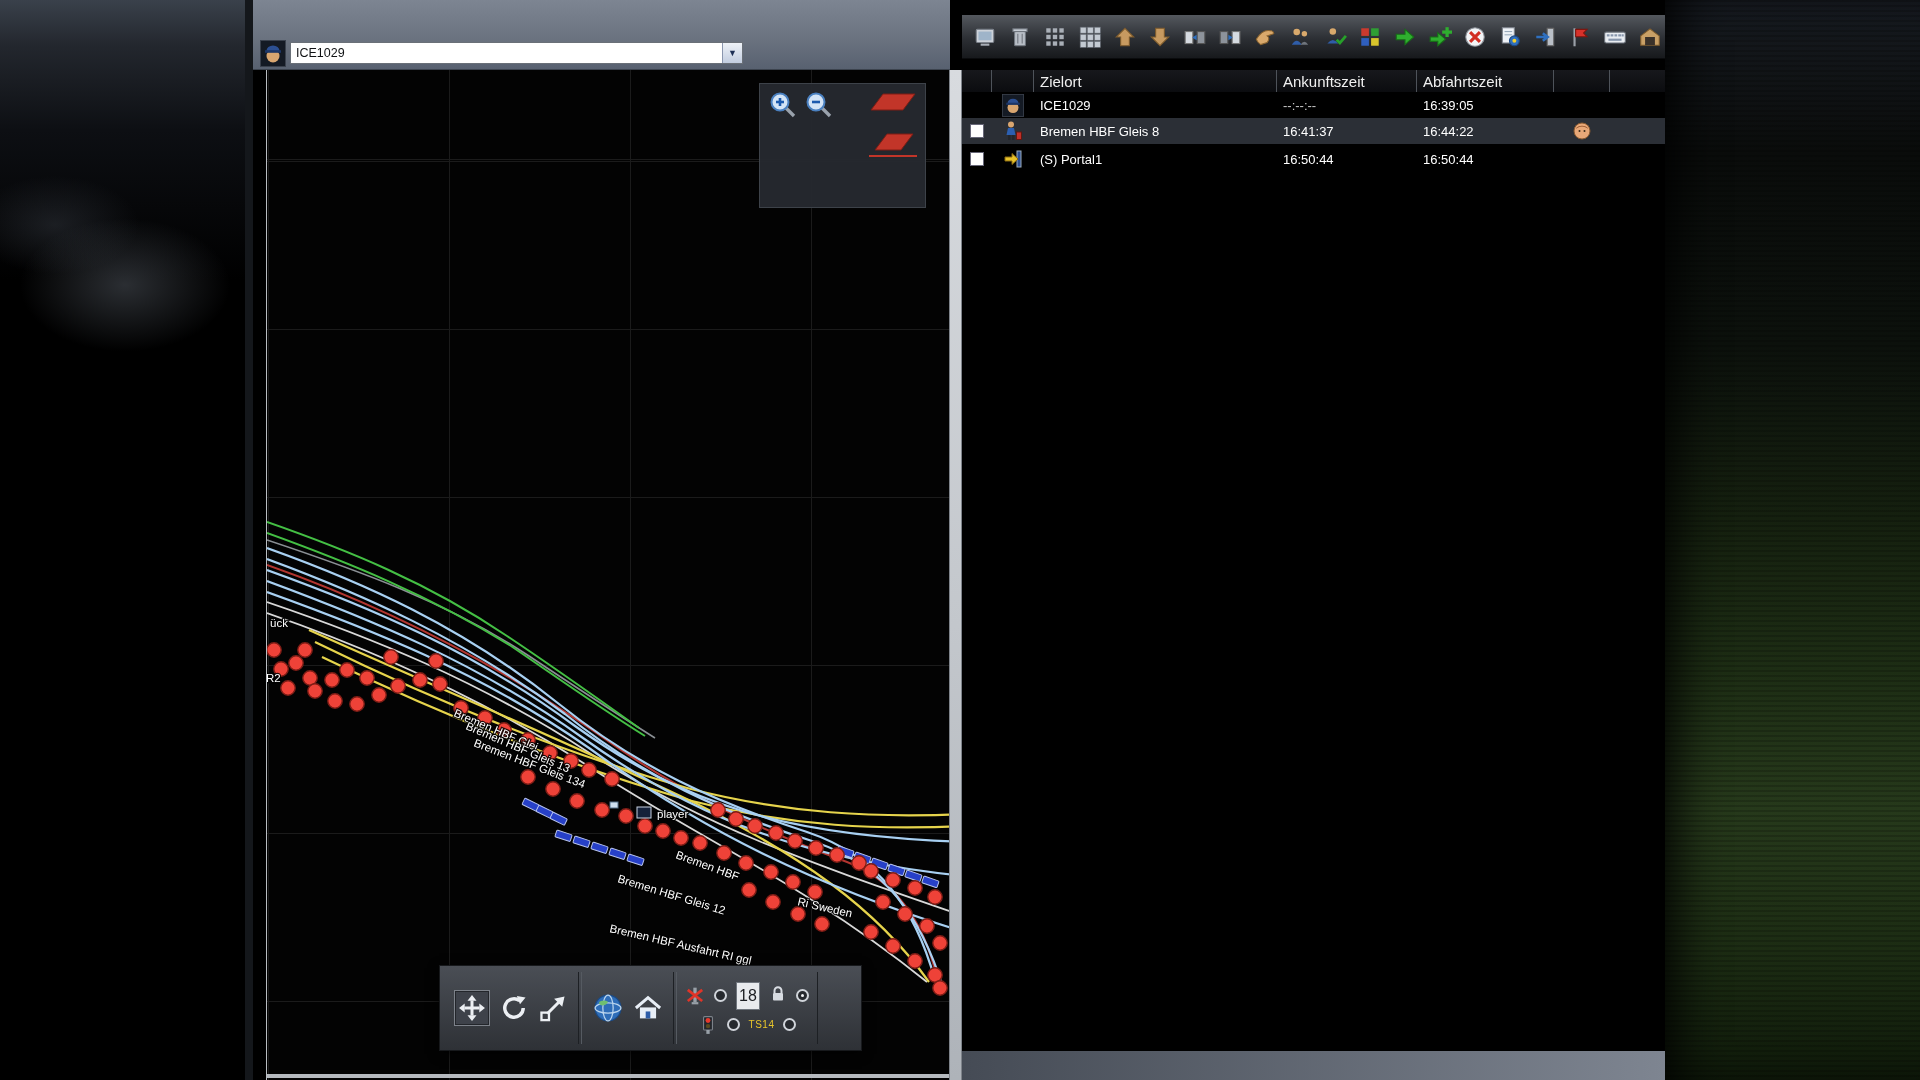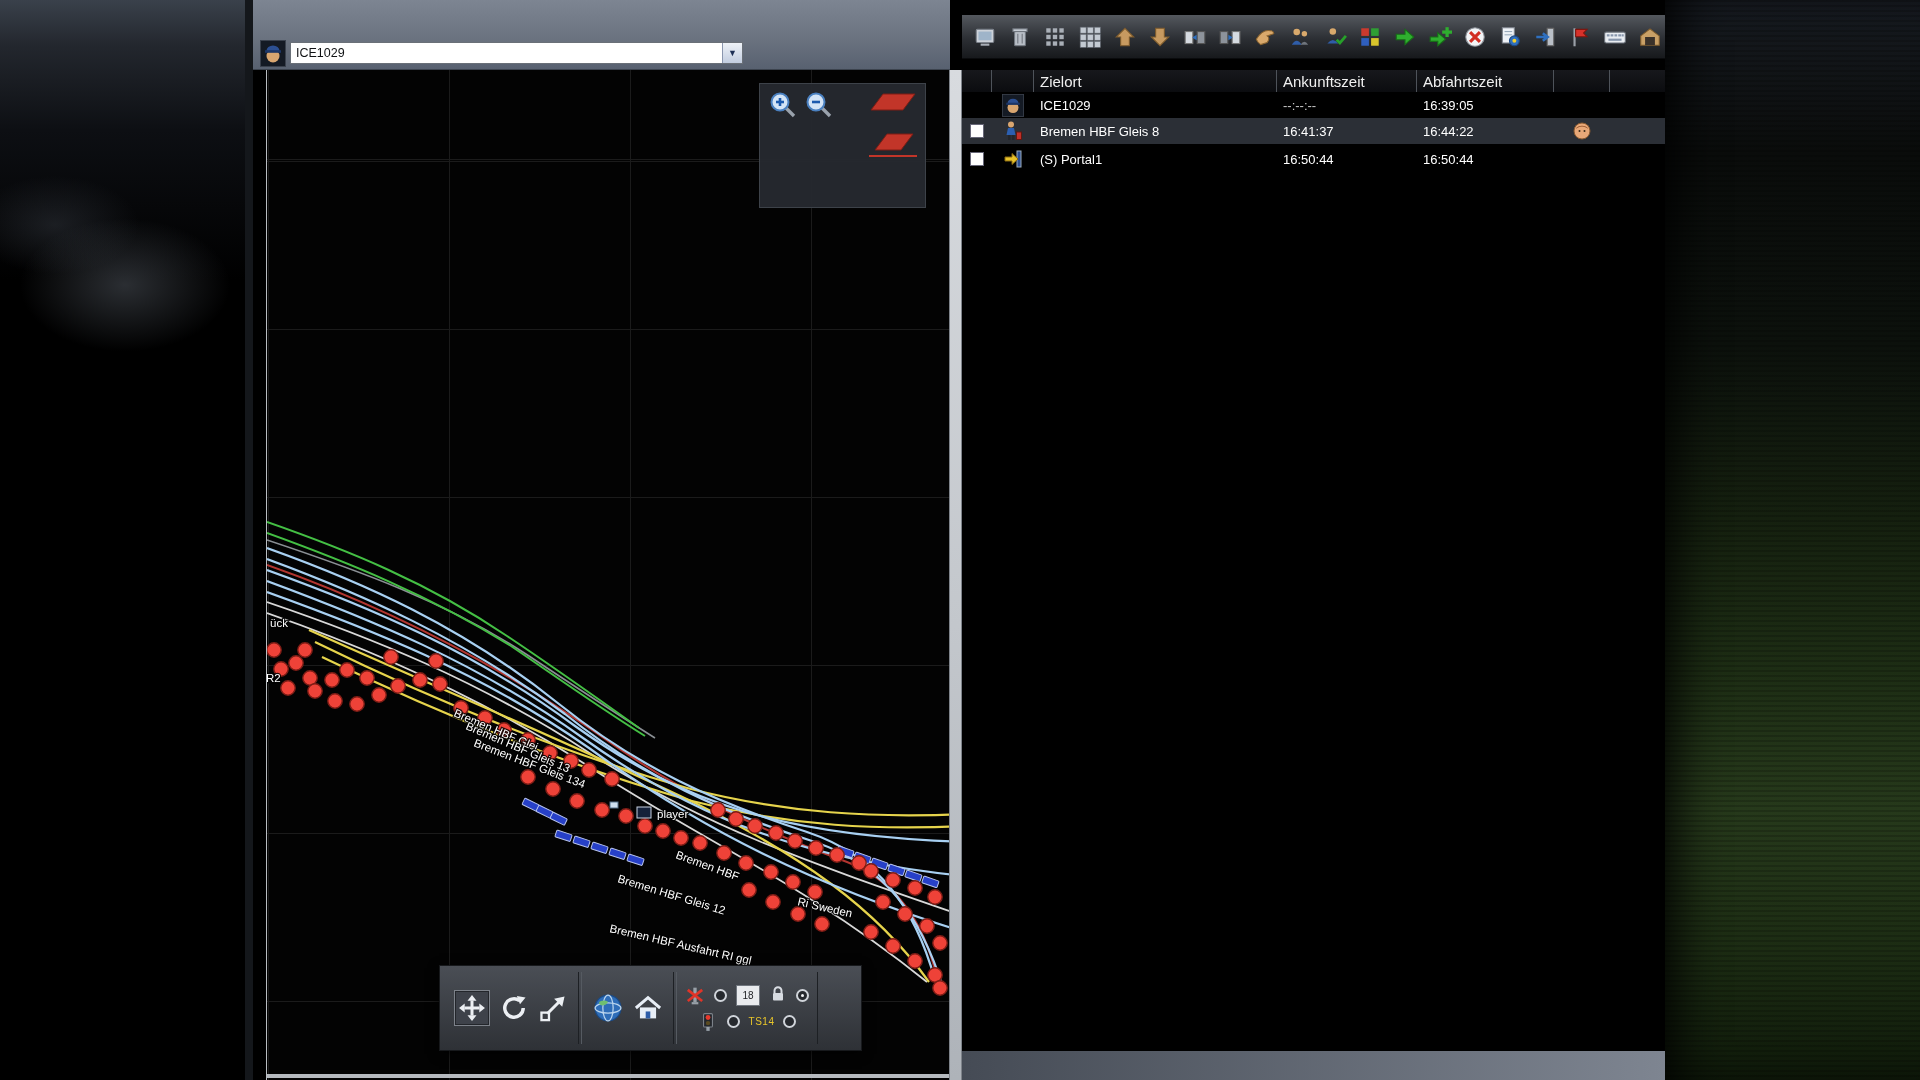--- a/index.html
+++ b/index.html
@@ -61,21 +61,21 @@
     box-shadow:0 3px 10px rgba(0,0,0,.65);}
   .mt-group{display:flex;align-items:center;gap:9px;padding:0 10px;height:100%;
     border-left:1px solid #555a61;border-right:1px solid #1d2024;}
   .mt-group:first-child{border-left:none;}
   .mt-btn{display:flex;align-items:center;justify-content:center;cursor:default;}
   .framed{border:1px solid #7d828a;background:#3e424a;box-shadow:inset 0 0 0 1px #23262b;padding:3px;}
   .mt-grid{display:flex;flex-direction:column;gap:5px;justify-content:center;padding:0 8px;}
   .mt-row{display:flex;align-items:center;gap:9px;}
   .radio{width:13px;height:13px;border:2px solid #d0d4da;border-radius:50%;background:#26292e;position:relative;}
   .radio.on::after{content:"";position:absolute;left:3px;top:3px;width:3px;height:3px;background:#f2f4f6;border-radius:50%;}
-  .numbox{min-width:24px;height:21px;background:#e9ebee;color:#1c1e22;font-size:10px;
+  .numbox{min-width:24px;height:28px;background:#e9ebee;color:#1c1e22;font-size:16px;
     display:flex;align-items:center;justify-content:center;border:1px solid #70767e;}
   .tslabel{color:#e8c62a;font-size:10px;font-weight:normal;letter-spacing:.5px;}
 
   
   #divider{left:949px;top:70px;width:13px;height:1010px;
     background:linear-gradient(180deg,#d8dbdf 0,#c3c7cc 55%,#aeb3b9 100%);
     border-left:1px solid #7e838a;border-right:1px solid #7e838a;}
 
   
   #right-panel{left:962px;top:0;width:703px;height:1080px;background:#000;}

